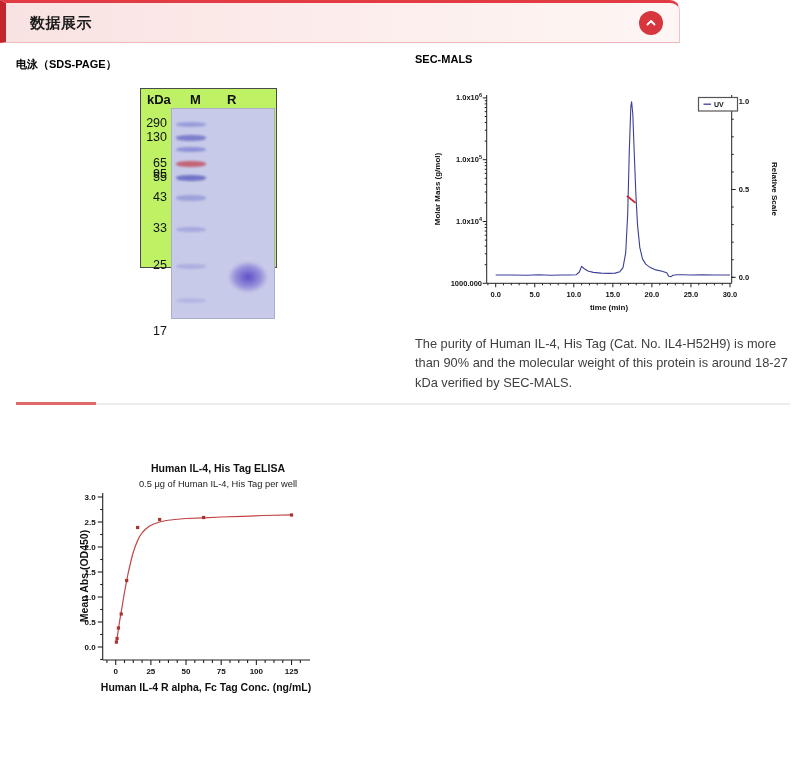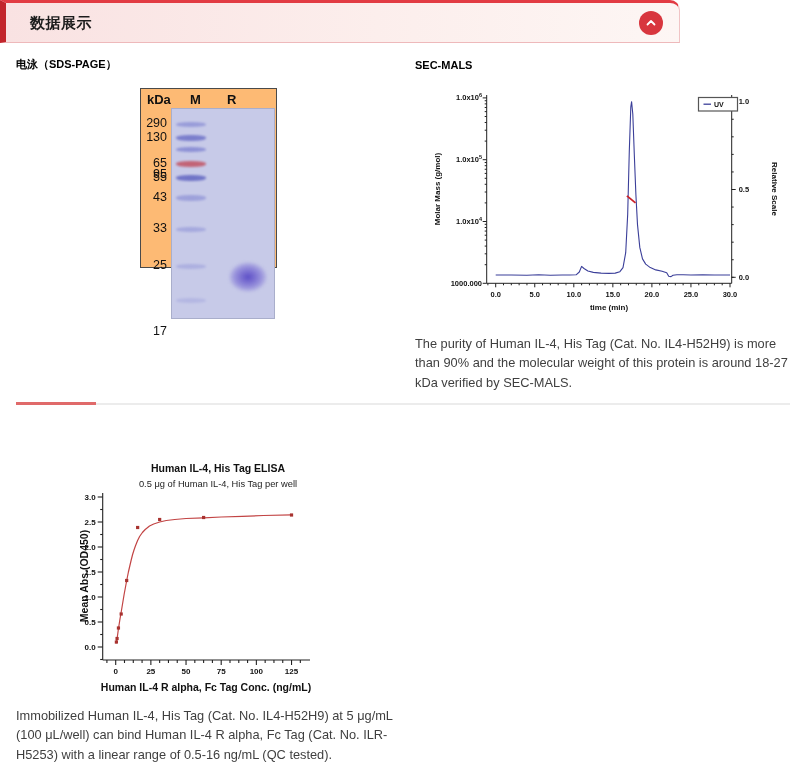--- a/index.html
+++ b/index.html
@@ -18,21 +18,21 @@
        width:24px;height:24px;border-radius:50%;background:#d8363e;border:none;
        display:flex;align-items:center;justify-content:center;cursor:pointer;padding:0;}
 
   
   .sec-title{position:absolute;margin:0;font-size:11px;font-weight:bold;color:#000;}
   .caption{position:absolute;margin:0;font-size:12.8px;line-height:1.52;color:#3f3f3f;}
   .dotted{border-bottom:1px dotted #8a8a8a;cursor:pointer;}
 
   
   .gel-box{position:absolute;left:140px;top:88px;width:137px;height:180px;
-       background:#fdba74;border:1px solid #4a4a4a;box-sizing:border-box;}
+       background:#bef264;border:1px solid #4a4a4a;box-sizing:border-box;}
   .gel-head{position:absolute;top:3px;font-size:13px;font-weight:bold;color:#111;}
   .gel-area{position:absolute;left:30px;top:19px;width:104px;height:211px;
        background:#c7cae8;border:1px solid #a9aecb;box-sizing:border-box;overflow:hidden;}
   .gel-label{position:absolute;left:0;width:26px;text-align:right;font-size:12.5px;
        color:#111;transform:translateY(-50%);}
   .band{position:absolute;left:4px;width:30px;border-radius:45%;filter:blur(1.2px);}
   .sample-band{position:absolute;border-radius:50%;filter:blur(1.5px);
        background:radial-gradient(ellipse at center,rgba(86,70,196,.95) 0%,
                  rgba(122,110,212,.6) 50%,rgba(199,202,232,0) 75%);}
 
@@ -86,21 +86,21 @@
         <span class="gel-label" style="top: 74px;">65</span>
         <span class="gel-label" style="top: 88px;">55</span>
         <span class="gel-label" style="top: 108px;">43</span>
         <span class="gel-label" style="top: 139px;">33</span>
         <span class="gel-label" style="top: 176px;">25</span>
         <span class="gel-label" style="top: 210px; margin-top: 32px;">17</span>
       </div>
   </div>
 
 
-  <h2 class="sec-title" style="left:415px;top:59px;text-align:center;">SEC-MALS</h2>
+  <h2 class="sec-title" style="left:415px;top:53px;text-align:center;">SEC-MALS</h2>
   <div class="chart" id="sec-chart" style="left:420px;top:88px;width:380px;height:235px;">
       <svg width="380" height="235" viewBox="0 0 380 235">
         <line x1="66.7" y1="7" x2="66.7" y2="195.3" stroke="#222" stroke-width="1"></line>
         <line x1="66.7" y1="195.3" x2="311.7" y2="195.3" stroke="#222" stroke-width="1"></line>
         <line x1="311.7" y1="7" x2="311.7" y2="195.3" stroke="#222" stroke-width="1"></line>
         <line x1="75.7" y1="195.3" x2="75.7" y2="199.3" stroke="#222" stroke-width="1"></line>
         <text x="75.7" y="209.3" font-size="7.5" font-weight="bold" fill="#111" text-anchor="middle">0.0</text>
         <line x1="114.75" y1="195.3" x2="114.75" y2="199.3" stroke="#222" stroke-width="1"></line>
         <text x="114.75" y="209.3" font-size="7.5" font-weight="bold" fill="#111" text-anchor="middle">5.0</text>
         <line x1="153.8" y1="195.3" x2="153.8" y2="199.3" stroke="#222" stroke-width="1"></line>
@@ -267,15 +267,14 @@
         <rect x="75.47853660000001" y="178.9" width="3.2" height="3.2" fill="#a8322f"></rect>
         <rect x="76.8430065" y="168.4" width="3.2" height="3.2" fill="#a8322f"></rect>
         <rect x="79.58601300000001" y="154.4" width="3.2" height="3.2" fill="#a8322f"></rect>
         <rect x="85.07202600000001" y="120.9" width="3.2" height="3.2" fill="#a8322f"></rect>
         <rect x="96.04405200000001" y="67.9" width="3.2" height="3.2" fill="#a8322f"></rect>
         <rect x="118.05843750000001" y="59.90000000000001" width="3.2" height="3.2" fill="#a8322f"></rect>
         <rect x="162.016875" y="57.9" width="3.2" height="3.2" fill="#a8322f"></rect>
         <rect x="249.93375" y="55.4" width="3.2" height="3.2" fill="#a8322f"></rect>
       </svg>
     </div>
-  <p class="caption" style="left:16px;top:706px;width:392px;">Immobilized Human IL-4, His Tag (Cat. No. IL4-H52H9) at 5 μg/mL (100 μL/well) can bind Human IL-4 R alpha, Fc Tag (Cat. No. ILR-H5253) with a linear range of 0.5-16 ng/mL (QC tested).</p>
 
 </div>
 
 </body></html>

